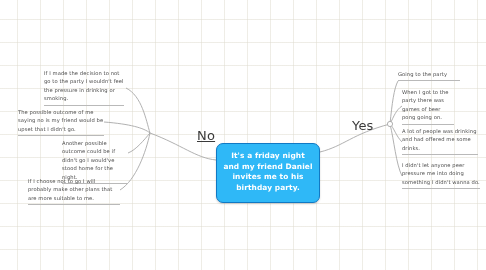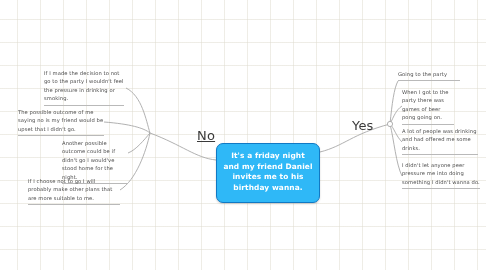--- a/index.html
+++ b/index.html
@@ -94,21 +94,21 @@
       <path d="M320,152 C344,146 352,134 390,124"></path>
 
       <path d="M390,124 C392,104 394,88 398,81"></path>
       <path d="M390,124 C394,116 396,110 402,106"></path>
       <path d="M390,124 C394,128 396,136 402,142"></path>
       <path d="M390,124 C394,140 396,164 402,176"></path>
     </g>
     <circle cx="390" cy="124" r="2.6" fill="#ffffff" stroke="#a8a8a8" stroke-width="0.9"></circle>
   </svg>
 
-  <div class="node" id="root">It's a friday night and my friend Daniel invites me to his birthday wanna.</div>
+  <div class="node" id="root">It's a friday night and my friend Daniel invites me to his birthday party.</div>
 
   <div class="branch-label" id="label-no">No</div>
 
   <div class="branch-label" id="label-yes">Yes</div>
 
   <div class="leaf" id="l1">If I made the decision to not go to the party I wouldn't feel the pressure in drinking or smoking.</div>
 
   <div class="leaf" id="l2">The possible outcome of me saying no is my friend would be upset that I didn't go.</div>
 
   <div class="leaf" id="l3">Another possible outcome could be if didn't go I would've stood home for the night.</div>

